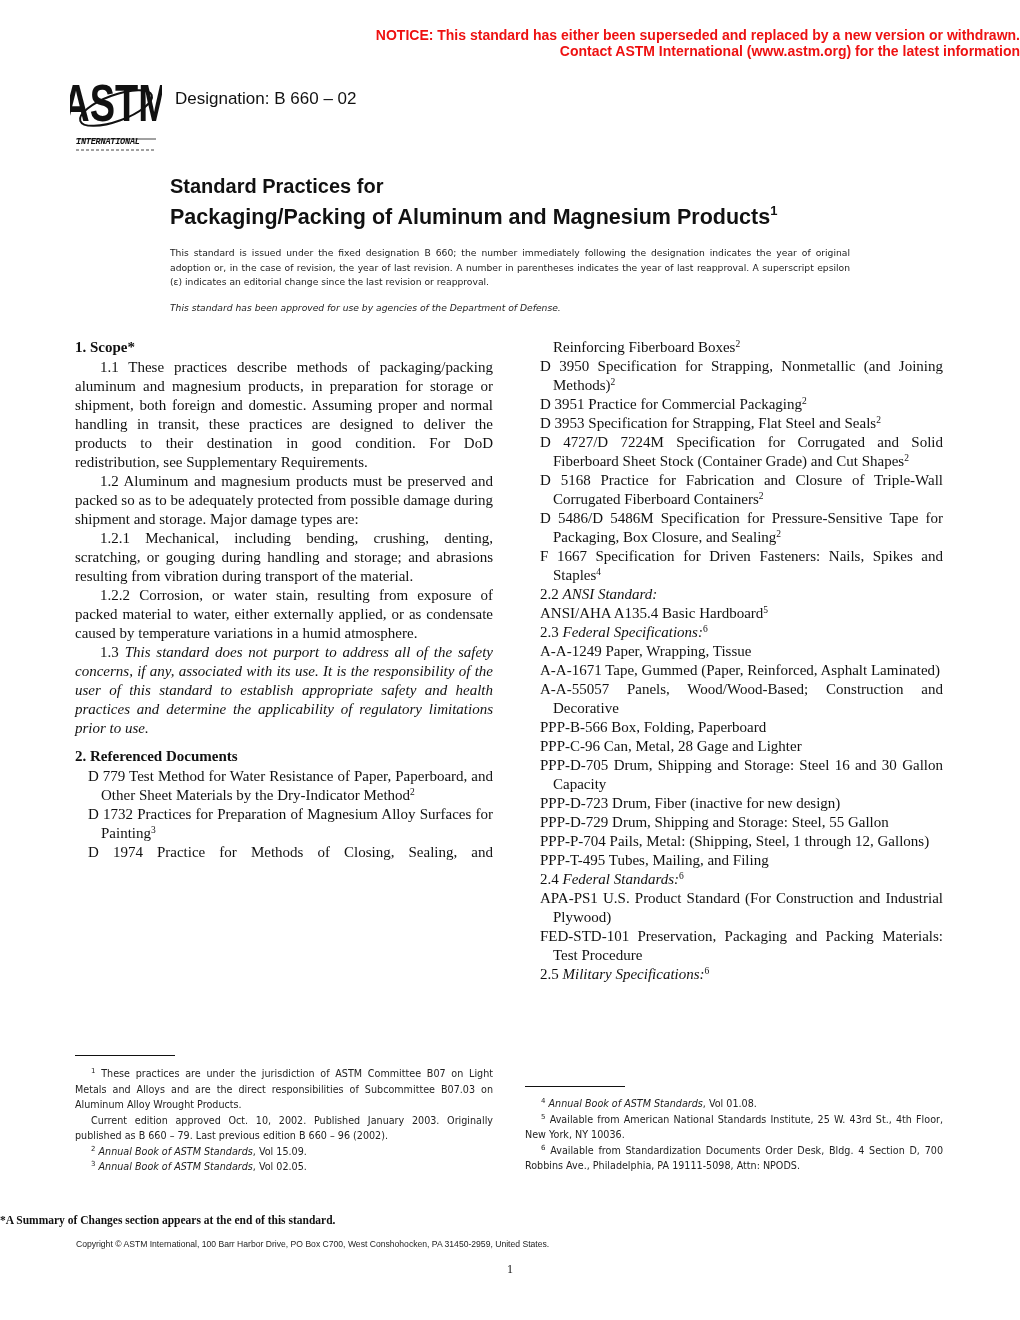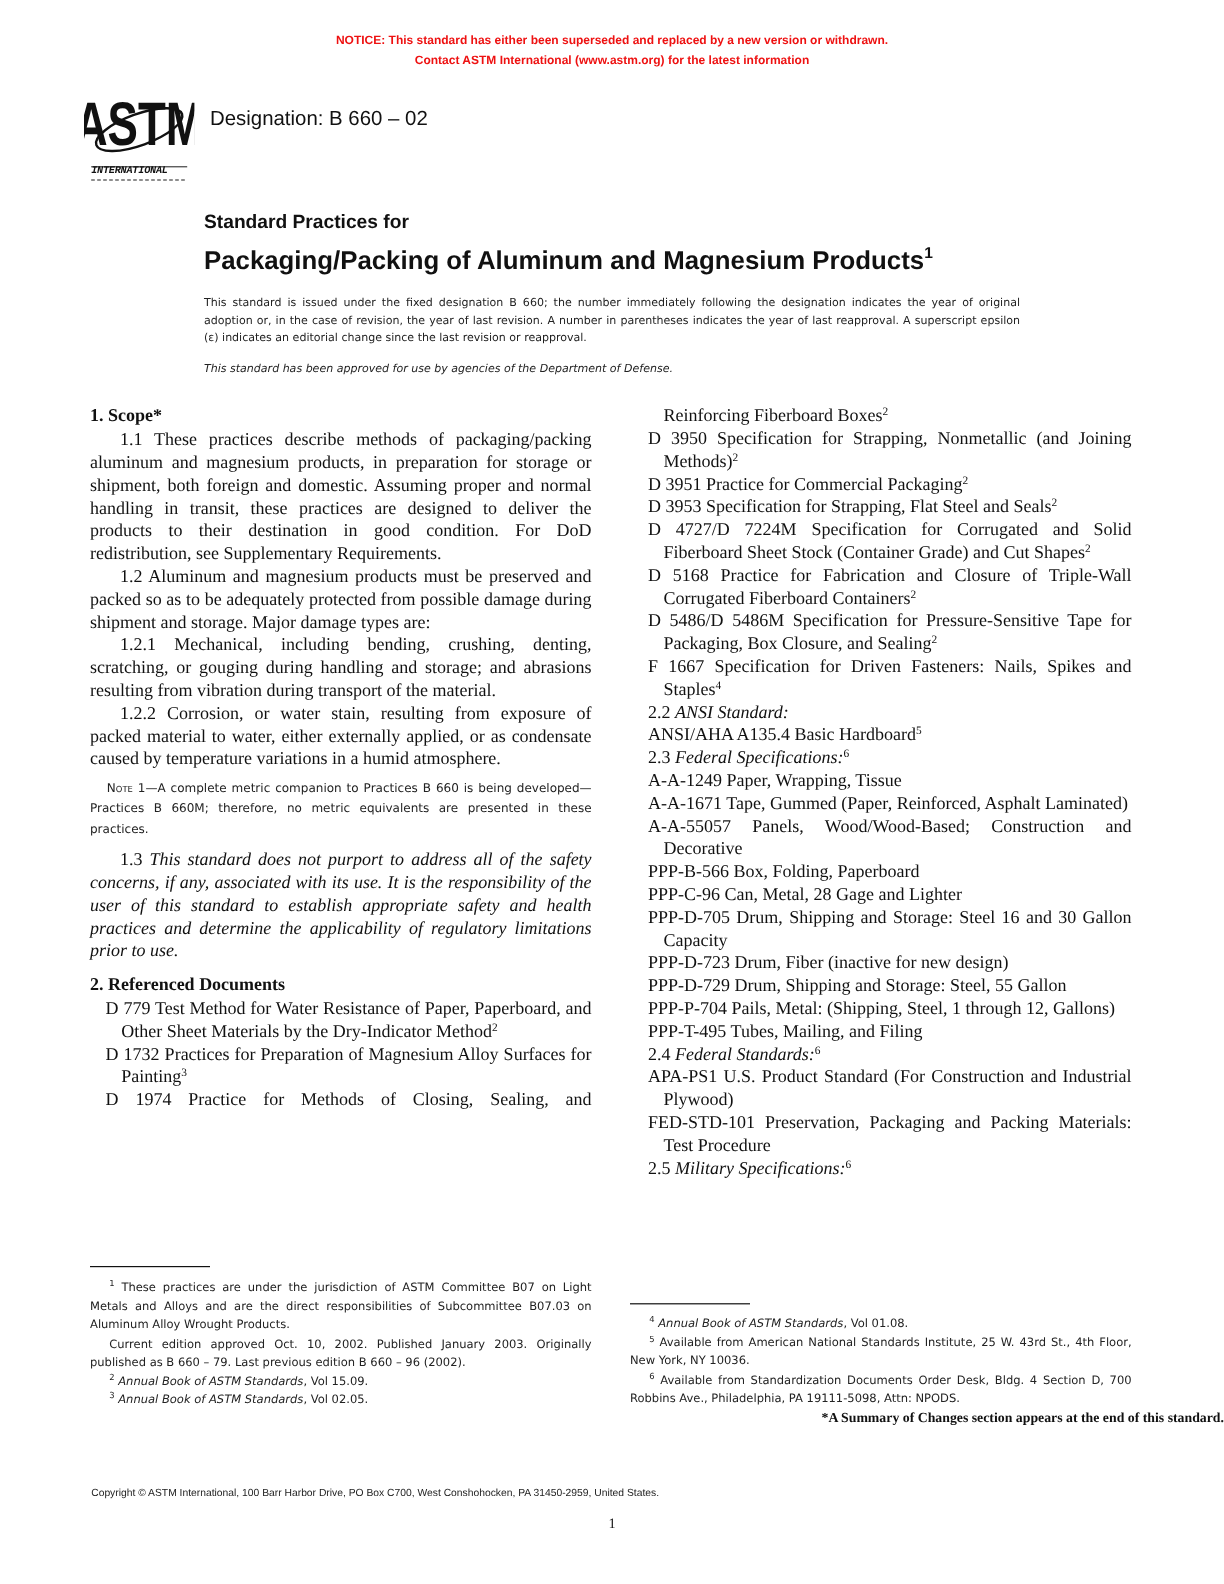--- a/index.html
+++ b/index.html
@@ -1,21 +1,21 @@
 <!DOCTYPE html>
 <html><head>
 <meta charset="utf-8">
 <style>
   html, body { margin: 0; padding: 0; background: #ffffff; }
   body { width: 1020px; height: 1320px; position: relative; overflow: hidden; color: #111; }
   .abs { position: absolute; }
-  .notice { left: 0; width: 1020px; text-align: center; color: #ee1111; font-family: "Liberation Sans", sans-serif; font-weight: bold; font-size: 10px; line-height: 16px; }
+  .notice { left: 0; width: 1020px; text-align: right; color: #ee1111; font-family: "Liberation Sans", sans-serif; font-weight: bold; font-size: 14px; line-height: 16px; }
   .logo { left: 70px; top: 75px; width: 92px; height: 80px; }
   .designation { left: 175px; top: 89px; font-family: "Liberation Sans", sans-serif; font-size: 17px; }
-  .title1 { left: 170px; top: 174px; font-family: "Liberation Sans", sans-serif; font-weight: bold; font-size: 16px; line-height: 24px; }
+  .title1 { left: 170px; top: 174px; font-family: "Liberation Sans", sans-serif; font-weight: bold; font-size: 20px; line-height: 24px; }
   .title2 { left: 170px; top: 198px; font-family: "Liberation Sans", sans-serif; font-weight: bold; font-size: 21.5px; line-height: 26px; white-space: nowrap; }
   .title2 sup { font-size: 13px; vertical-align: 9px; }
   .issued { left: 170px; top: 246px; width: 680px; font-family: "DejaVu Sans", sans-serif; font-size: 9.2px; line-height: 14.5px; text-align: justify; color: #222; }
   .dod { left: 170px; top: 302px; font-family: "DejaVu Sans", sans-serif; font-size: 9.2px; font-style: italic; color: #222; }
   .col { font-family: "Liberation Serif", serif; font-size: 15px; line-height: 19px; text-align: justify; }
   .left { left: 75px; top: 338px; width: 418px; }
   .right { left: 540px; top: 338px; width: 403px; }
   .col p { margin: 0; }
   .ind { text-indent: 25px; }
   .h { font-weight: bold; margin: 0 0 1px 0 !important; }
@@ -24,21 +24,21 @@
   .ref { padding-left: 13px; text-indent: -13px; }
   .sub { padding-left: 13px; }
   .col sup { font-size: 9.5px; vertical-align: 5px; line-height: 0; }
   .gap { height: 9px; }
   .rule { height: 1px; background: #111; }
   .fn { font-family: "DejaVu Sans", sans-serif; font-size: 9.6px; line-height: 15.5px; text-align: justify; color: #222; }
   .fn p { margin: 0; text-indent: 16px; }
   .fn sup { font-size: 7px; vertical-align: 4px; line-height: 0; }
   .fnl { left: 75px; top: 1066px; width: 418px; }
   .fnr { left: 525px; top: 1096px; width: 418px; }
-  .summary { left: 0; width: 1020px; top: 1176px; text-align: right; font-family: "Liberation Serif", serif; font-weight: bold; font-size: 11.5px; }
+  .summary { left: 0; width: 1020px; top: 1214px; text-align: left; font-family: "Liberation Serif", serif; font-weight: bold; font-size: 11.5px; }
   .copyright { left: 76px; top: 1239px; font-family: "Liberation Sans", sans-serif; font-size: 8.6px; color: #222; }
   .pageno { left: 0; width: 1020px; top: 1262px; text-align: center; font-family: "Liberation Serif", serif; font-size: 12px; }
 </style>
 </head>
 <body>
 
 <div class="abs notice" style="top:27px;">NOTICE: This standard has either been superseded and replaced by a new version or withdrawn.</div>
 <div class="abs notice" style="top:43px;">Contact ASTM International (www.astm.org) for the latest information</div>
 
 <div class="abs logo">
@@ -58,21 +58,20 @@
 
 <div class="abs issued">This standard is issued under the fixed designation B 660; the number immediately following the designation indicates the year of original adoption or, in the case of revision, the year of last revision. A number in parentheses indicates the year of last reapproval. A superscript epsilon (ε) indicates an editorial change since the last revision or reapproval.</div>
 <div class="abs dod">This standard has been approved for use by agencies of the Department of Defense.</div>
 
 <div class="abs col left">
   <p class="h">1.  Scope*</p>
   <p class="ind">1.1  These practices describe methods of packaging/packing aluminum and magnesium products, in preparation for storage or shipment, both foreign and domestic. Assuming proper and normal handling in transit, these practices are designed to deliver the products to their destination in good condition. For DoD redistribution, see Supplementary Requirements.</p>
   <p class="ind">1.2  Aluminum and magnesium products must be preserved and packed so as to be adequately protected from possible damage during shipment and storage. Major damage types are:</p>
   <p class="ind">1.2.1 Mechanical, including bending, crushing, denting, scratching, or gouging during handling and storage; and abrasions resulting from vibration during transport of the material.</p>
   <p class="ind">1.2.2 Corrosion, or water stain, resulting from exposure of packed material to water, either externally applied, or as condensate caused by temperature variations in a humid atmosphere.</p>
-  <p class="note"><span class="sc">Note 1</span><span>—A complete metric companion to Practices B 660 is being developed—Practices B 660M; therefore, no metric equivalents are presented in these practices.</span></p>
   <p class="ind"><span>1.3 </span><i>This standard does not purport to address all of the safety concerns, if any, associated with its use. It is the responsibility of the user of this standard to establish appropriate safety and health practices and determine the applicability of regulatory limitations prior to use.</i></p>
   <div class="gap"></div>
   <p class="h">2.  Referenced Documents</p>
   <p class="ref sub" style="padding-left:26px;"><span>D 779 Test Method for Water Resistance of Paper, Paperboard, and Other Sheet Materials by the Dry-Indicator Method</span><sup>2</sup></p>
   <p class="ref sub" style="padding-left:26px;"><span>D 1732 Practices for Preparation of Magnesium Alloy Surfaces for Painting</span><sup>3</sup></p>
   <p class="sub" style="text-align:justify; text-align-last:justify;">D 1974 Practice for Methods of Closing, Sealing, and</p>
 </div>
 
 <div class="abs col right">
   <p style="padding-left:13px;"><span>Reinforcing Fiberboard Boxes</span><sup>2</sup></p>

